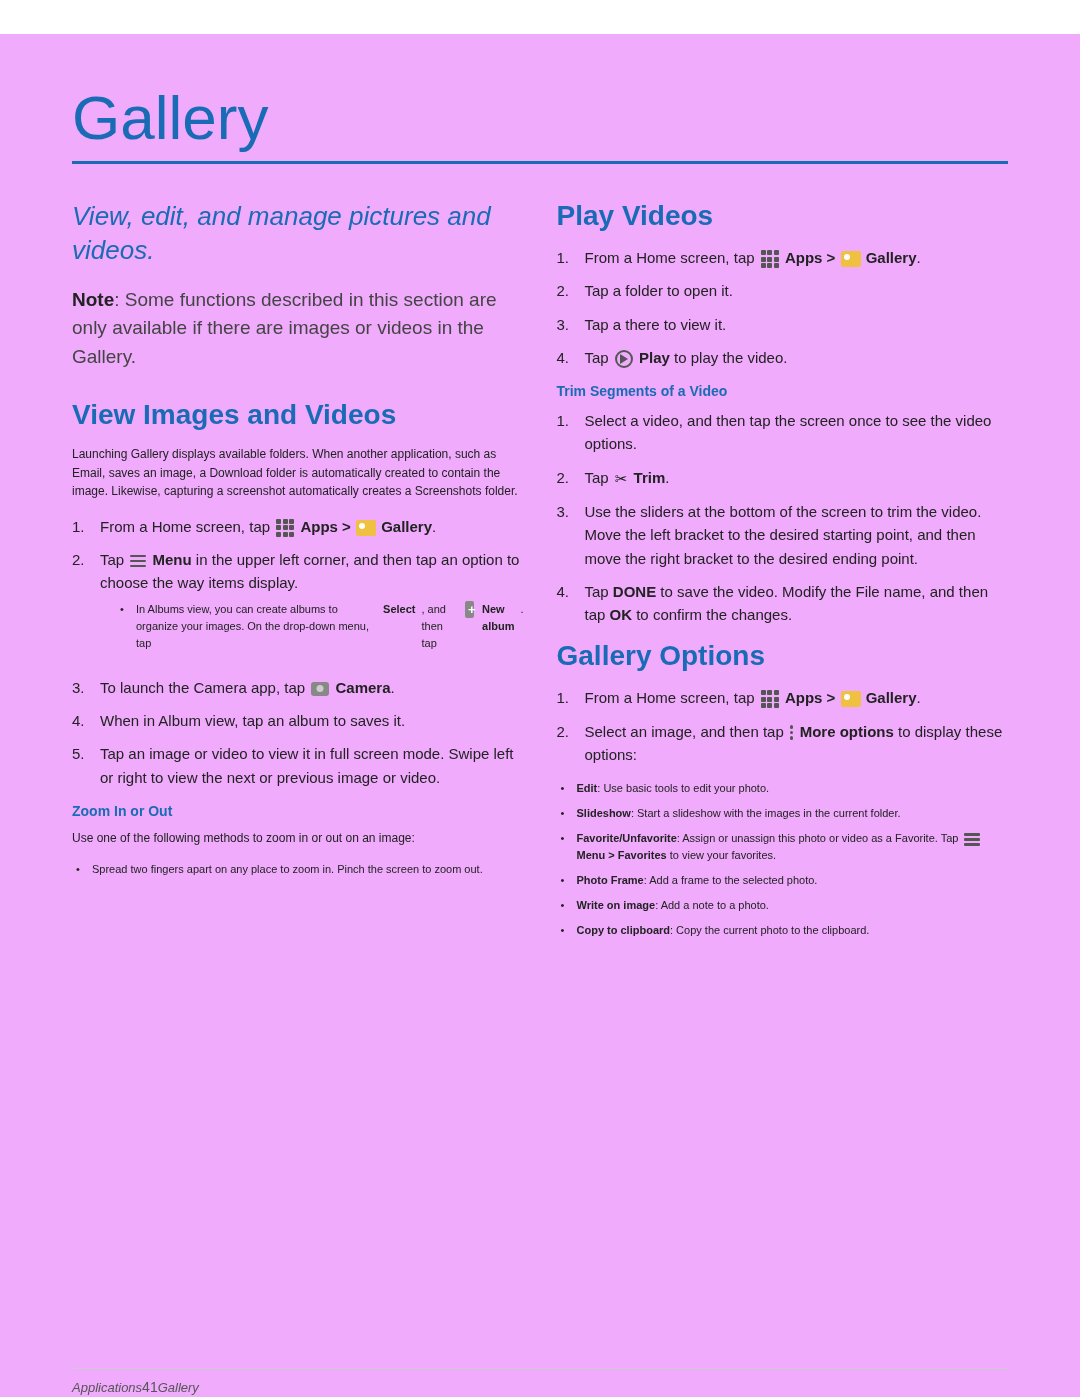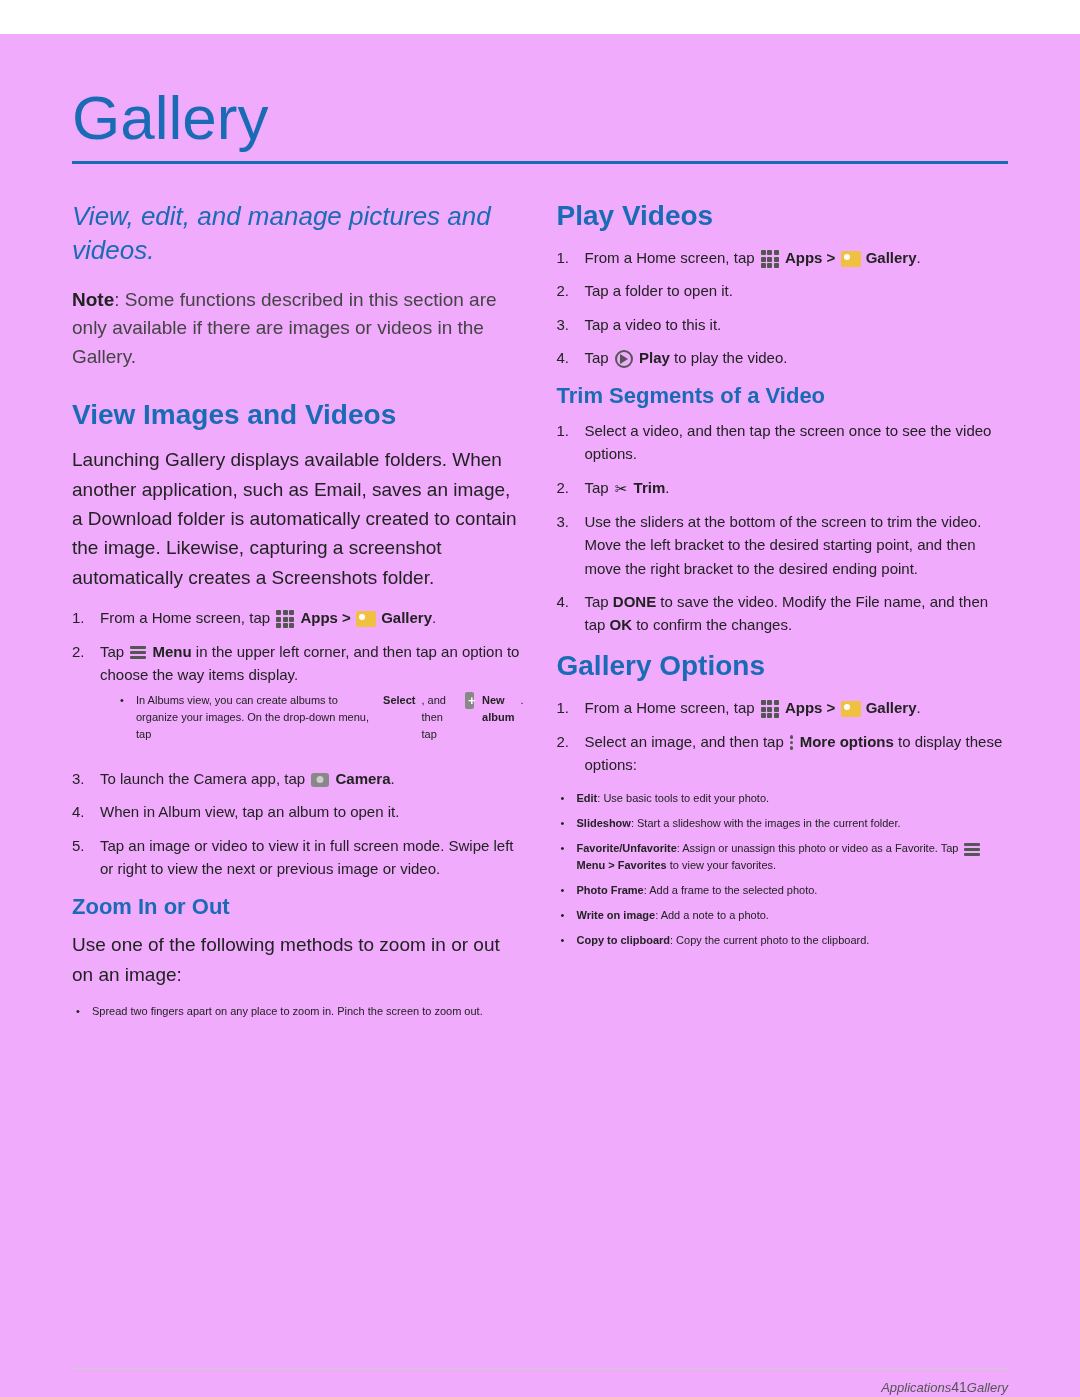--- a/index.html
+++ b/index.html
@@ -60,21 +60,21 @@
 
     
     .section-title {
       font-size: 28px;
       font-weight: bold;
       color: #1a6bb5;
       margin-bottom: 14px;
     }
 
     .subsection-title {
-      font-size: 22px;
+      font-size: 14px;
       font-weight: bold;
       color: #1a6bb5;
       margin-bottom: 10px;
     }
 
     
     .page-subtitle {
       font-size: 26px;
       font-style: italic;
       color: #1a6bb5;
@@ -90,21 +90,21 @@
       color: #444;
       line-height: 1.5;
     }
 
     .note-box strong {
       color: #222;
     }
 
     
     p.body-text {
-      font-size: 19px;
+      font-size: 12px;
       color: #222;
       line-height: 1.55;
       margin-bottom: 14px;
     }
 
     
     ol.steps {
       padding-left: 0;
       list-style: none;
       margin-bottom: 14px;
@@ -307,21 +307,21 @@
       font-weight: bold;
     }
 
     
     .page-footer {
       position: absolute;
       bottom: 36px;
       left: 72px;
       right: 72px;
       display: flex;
-      justify-content: flex-end;
+      justify-content: flex-start;
       align-items: center;
       border-top: 1px solid #ccc;
       padding-top: 10px;
     }
 
     .footer-left {
       font-size: 13px;
       font-style: italic;
       color: #555;
     }
@@ -400,21 +400,21 @@
         <li>
           <span class="step-num">3.</span>
           <span class="step-content">
             To launch the Camera app, tap
             <span class="camera-icon"></span>
             <strong>Camera</strong>.
           </span>
         </li>
         <li>
           <span class="step-num">4.</span>
-          <span class="step-content">When in Album view, tap an album to open it.</span>
+          <span class="step-content">When in Album view, tap an album to saves it.</span>
         </li>
         <li>
           <span class="step-num">5.</span>
           <span class="step-content">Tap an image or video to view it in full screen mode. Swipe left or right to view the next or previous image or video.</span>
         </li>
       </ol>
 
       <h3 class="subsection-title">Zoom In or Out</h3>
       <p class="body-text">Use one of the following methods to zoom in or out on an image:</p>
       <ul class="bullets">
@@ -446,21 +446,21 @@
             <span class="gallery-icon"></span>
             <strong>Gallery</strong>.
           </span>
         </li>
         <li>
           <span class="step-num">2.</span>
           <span class="step-content">Tap a folder to open it.</span>
         </li>
         <li>
           <span class="step-num">3.</span>
-          <span class="step-content">Tap a video to this it.</span>
+          <span class="step-content">Tap a there to view it.</span>
         </li>
         <li>
           <span class="step-num">4.</span>
           <span class="step-content">
             Tap
             <span class="play-icon"></span>
             <strong>Play</strong> to play the video.
           </span>
         </li>
       </ol>

